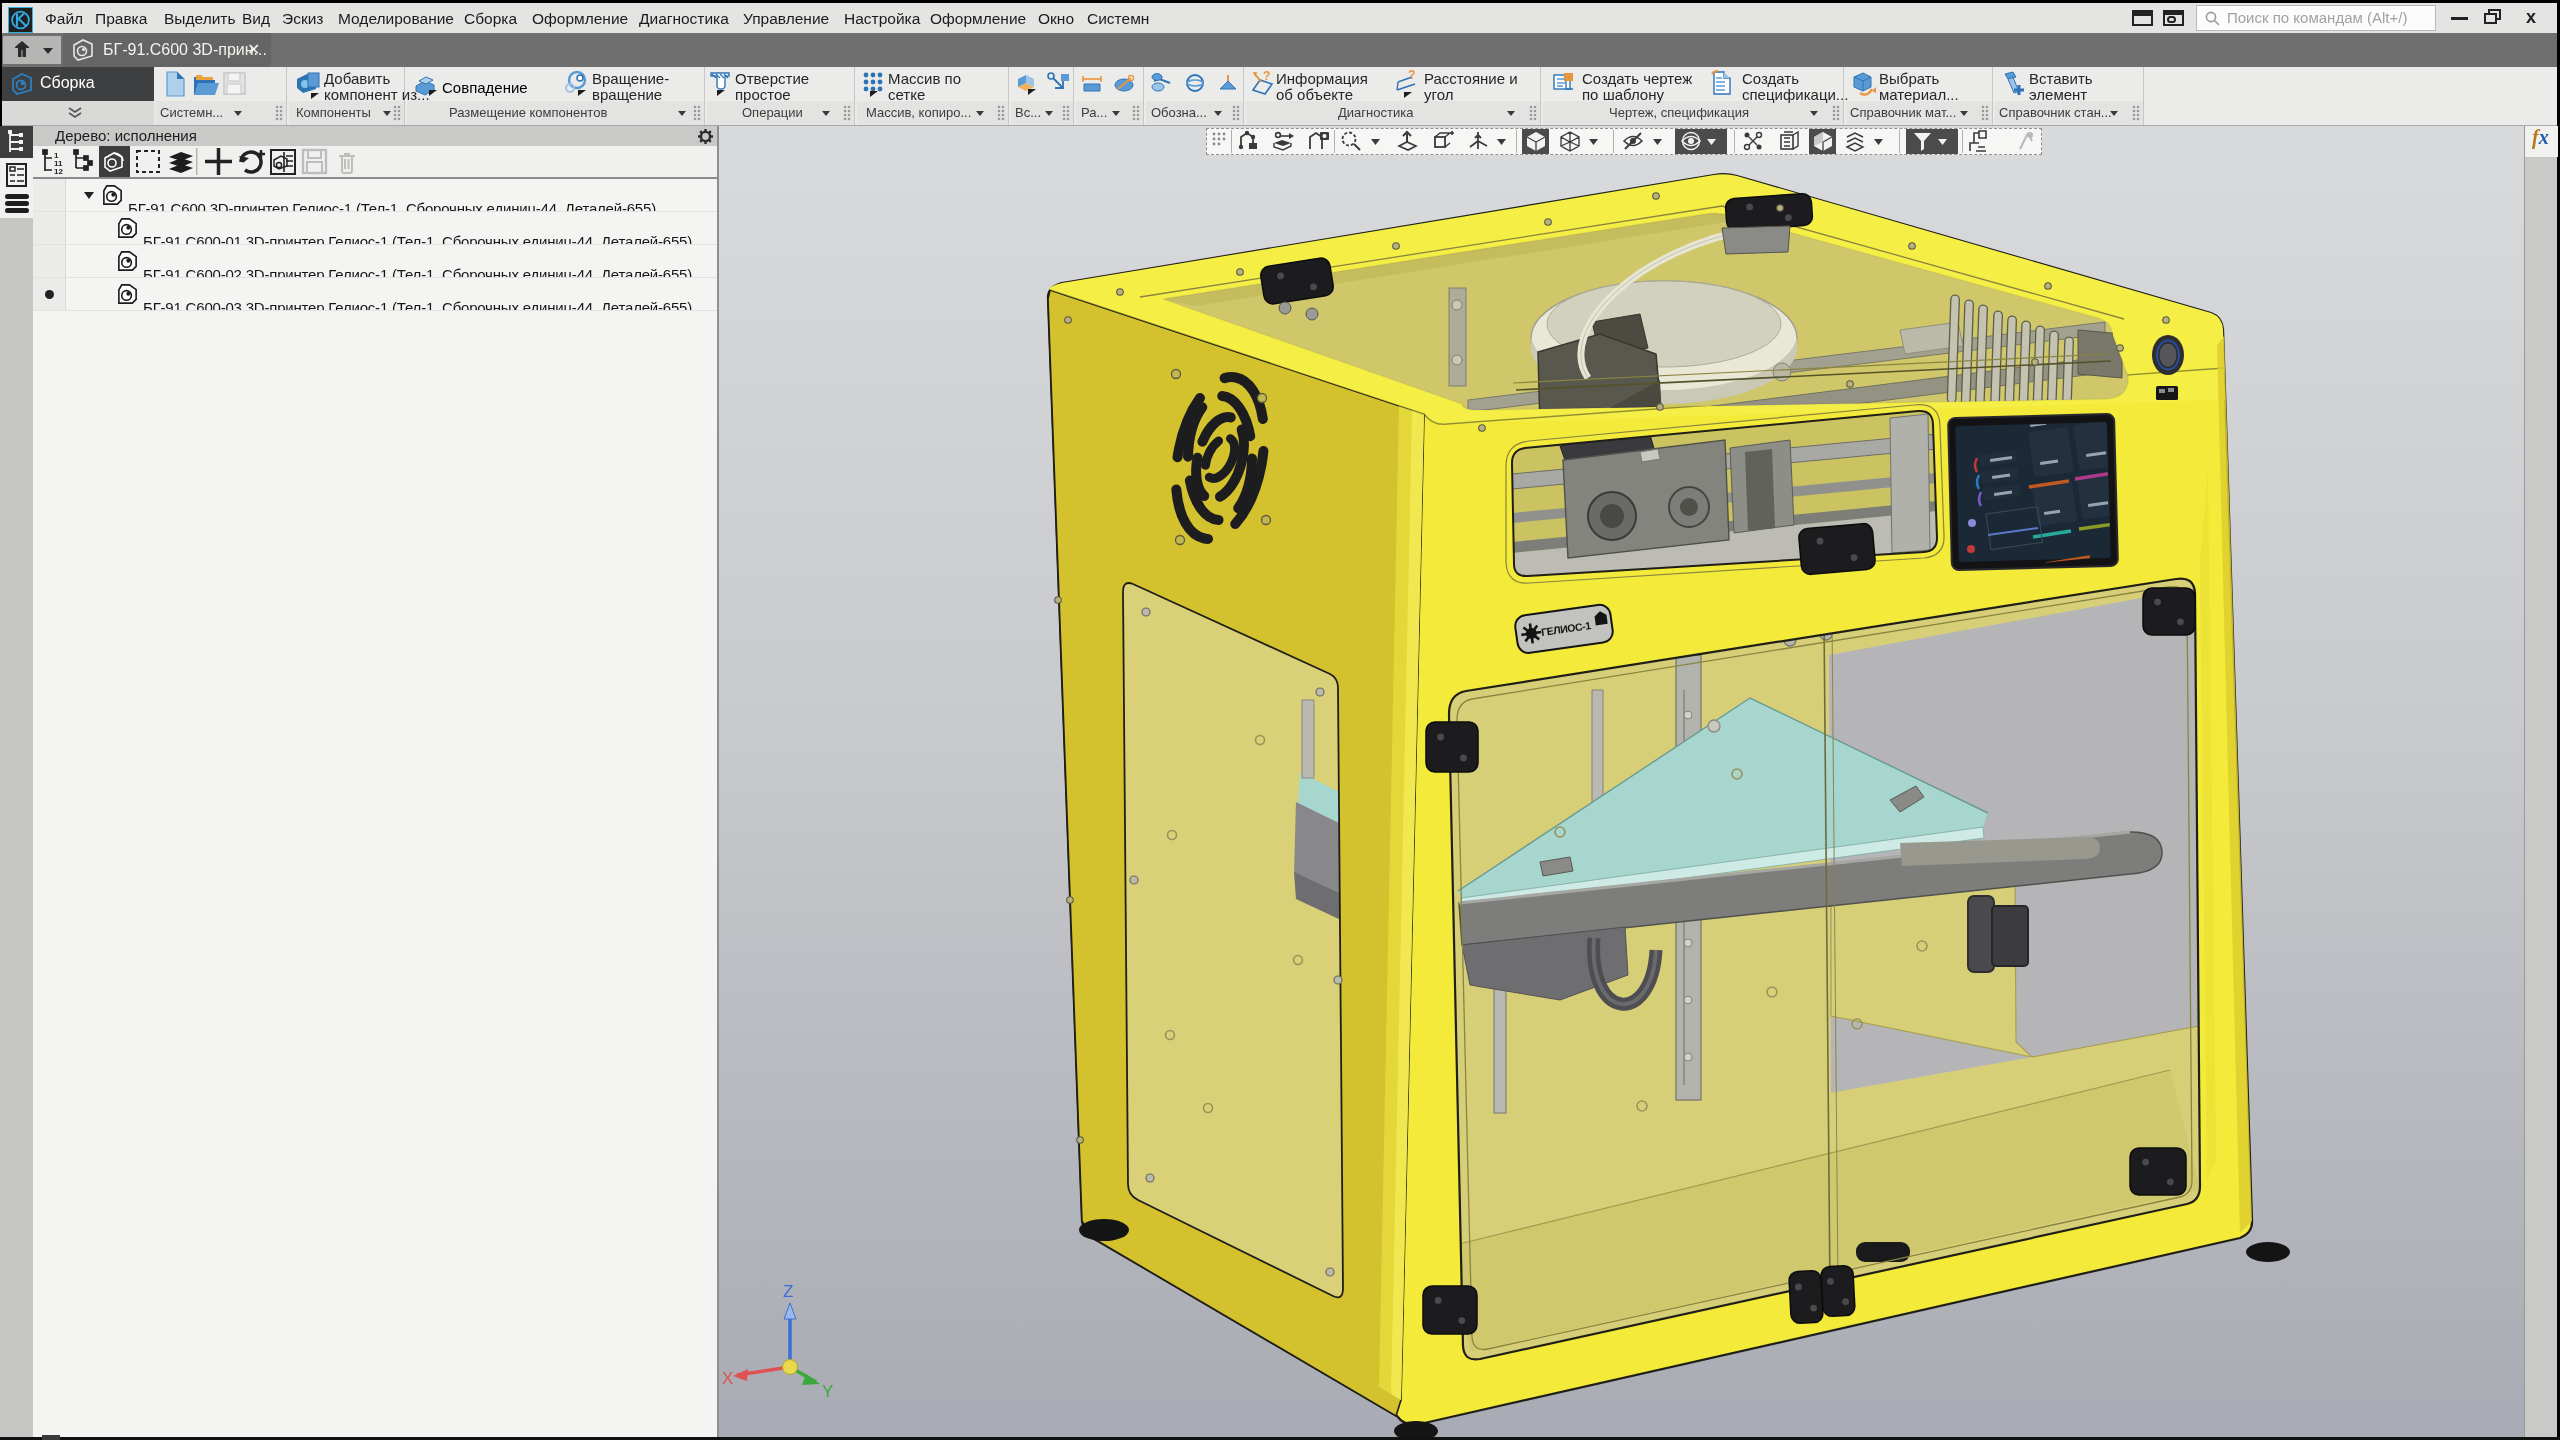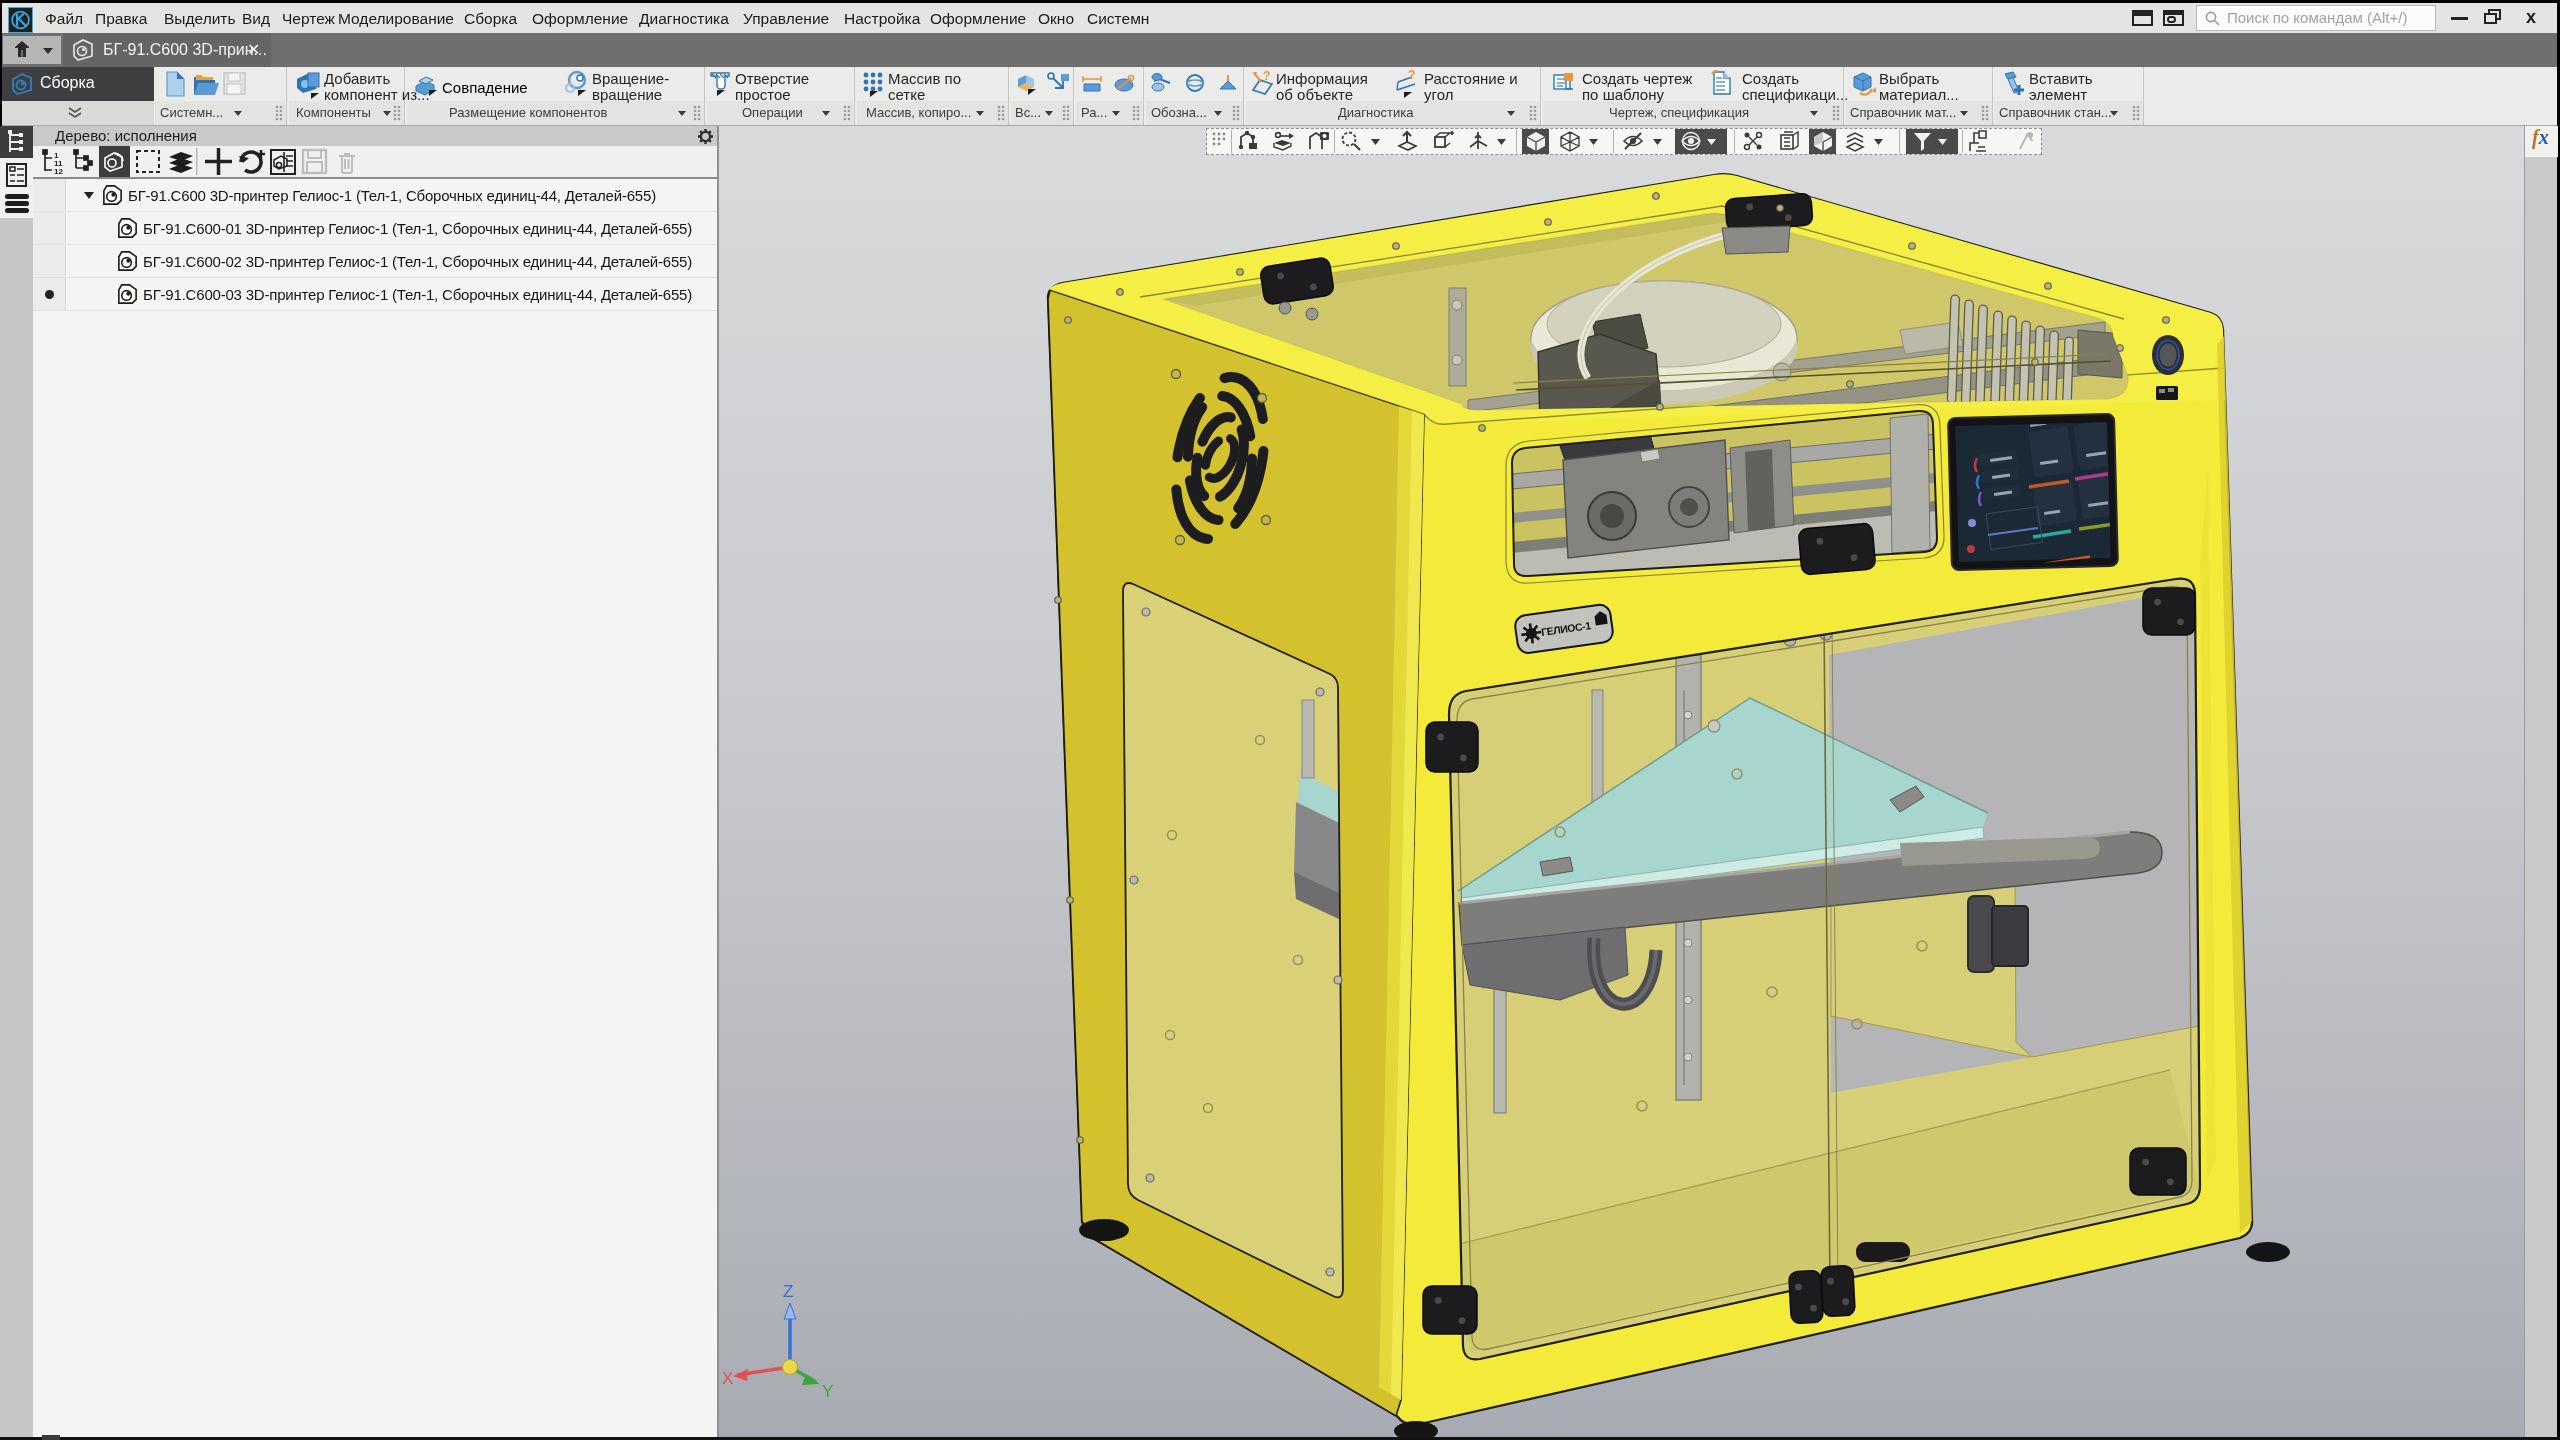--- a/index.html
+++ b/index.html
@@ -22,40 +22,40 @@
 .ggrip{position:absolute;top:4px;width:8px;height:16px}
 .btxt{position:absolute;top:4px;font-size:15px;color:#262626;line-height:16px;white-space:nowrap}
 .btxt1{position:absolute;top:12px;font-size:15px;color:#000000;white-space:nowrap}
 #sidebar{left:0;top:126px;width:33px;height:1311px;background:#c6c6c5}
 #sidebar .top{position:absolute;left:0;top:0;width:33px;height:92px;background:#f1f1f0}
 #sb1{left:0;top:0;width:33px;height:32px;background:#3d3d3d}
 #treepanel{left:33px;top:126px;width:684px;height:1311px;background:#f4f4f3}
 #treetitle{left:0;top:0;width:684px;height:20px;background:#c9c9c8;color:#1c1c1c;font-size:15px}
 #treetools{left:0;top:20px;width:684px;height:33px;background:#f0f0ef;border-bottom:2px solid #8a8a8a}
 .trow{position:absolute;left:0;width:684px;height:33px;border-bottom:1px solid #e2e2e1;font-size:15px;color:#161616;overflow:hidden}
-.trow .txt{position:absolute;top:8px;white-space:nowrap;letter-spacing:-0.2px}
+.trow .txt{position:absolute;top:21px;white-space:nowrap;letter-spacing:-0.2px}
 .tgut{position:absolute;left:0;top:0;width:33px;height:33px;background:#ebebea;border-right:1px solid #dadada}
 #viewport{left:717px;top:126px;width:1807px;height:1311px;border-left:2px solid #8f8f8f;background:linear-gradient(#d9dadc,#c9cacd 45%,#a9abb4);overflow:hidden}
 #rightbar{left:2524px;top:126px;width:33px;height:1311px;background:#c9c9c8;border-left:1px solid #9a9a9a}
 #fxbtn{left:0;top:0;width:33px;height:31px;background:#f1f1f0;font-size:20px}
 #statusbar{left:0;top:1437px;width:2560px;height:3px;background:#111}
 #vtool{left:487px;top:2px;width:836px;height:27px;background:#f6f6f5;border:1px dashed #909090}
 </style></head><body>
 <div id="page">
 
 <div class="abs" id="menubar">
 <div class="abs" id="logo"><svg width="23" height="24" viewBox="0 0 23 24">
           <circle cx="11.5" cy="12" r="8.4" fill="none" stroke="#2fa9e3" stroke-width="1.8"></circle>
           <path d="M8 5.5 V18.5 M8 12 L15 5.5 M9.5 10.5 L17.5 18.5" stroke="#2fa9e3" stroke-width="2.2" fill="none"></path>
         </svg></div>
 <div class="mi" style="left:43px">Файл</div>
 <div class="mi" style="left:93px">Правка</div>
 <div class="mi" style="left:162px">Выделить</div>
 <div class="mi" style="left:240px">Вид</div>
-<div class="mi" style="left:280px">Чертеж</div>
+<div class="mi" style="left:280px">Эскиз</div>
 <div class="mi" style="left:336px">Моделирование</div>
 <div class="mi" style="left:462px">Сборка</div>
 <div class="mi" style="left:530px">Оформление</div>
 <div class="mi" style="left:637px">Диагностика</div>
 <div class="mi" style="left:741px">Управление</div>
 <div class="mi" style="left:842px">Настройка</div>
 <div class="mi" style="left:928px">Оформление</div>
 <div class="mi" style="left:1036px">Окно</div>
 <div class="mi" style="left:1085px">Системн</div>
 <div class="abs" style="left:2130px;top:7px;width:21px;height:16px;border:2px solid #222">

